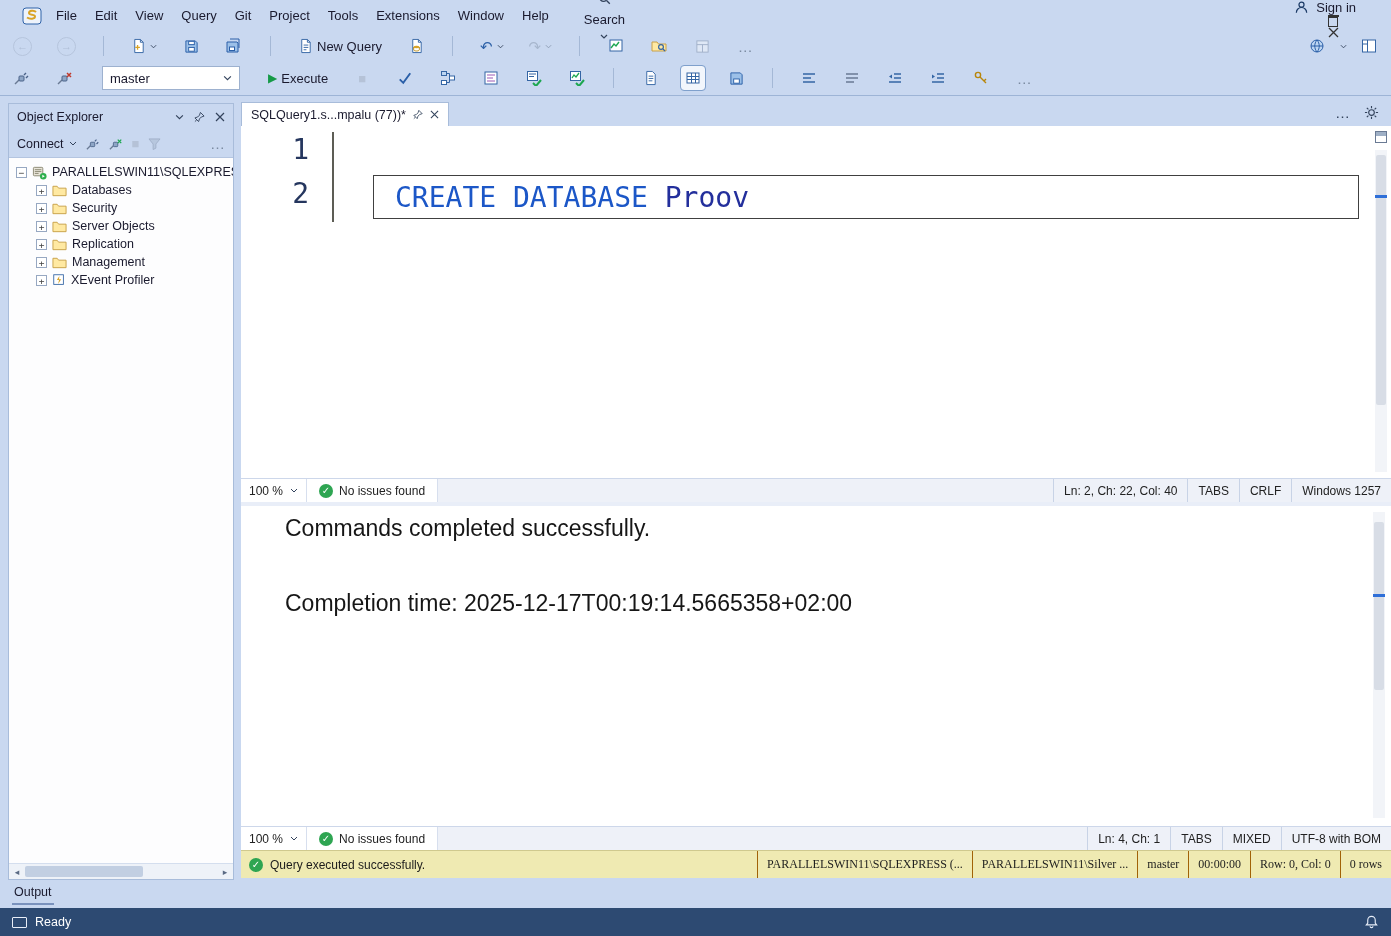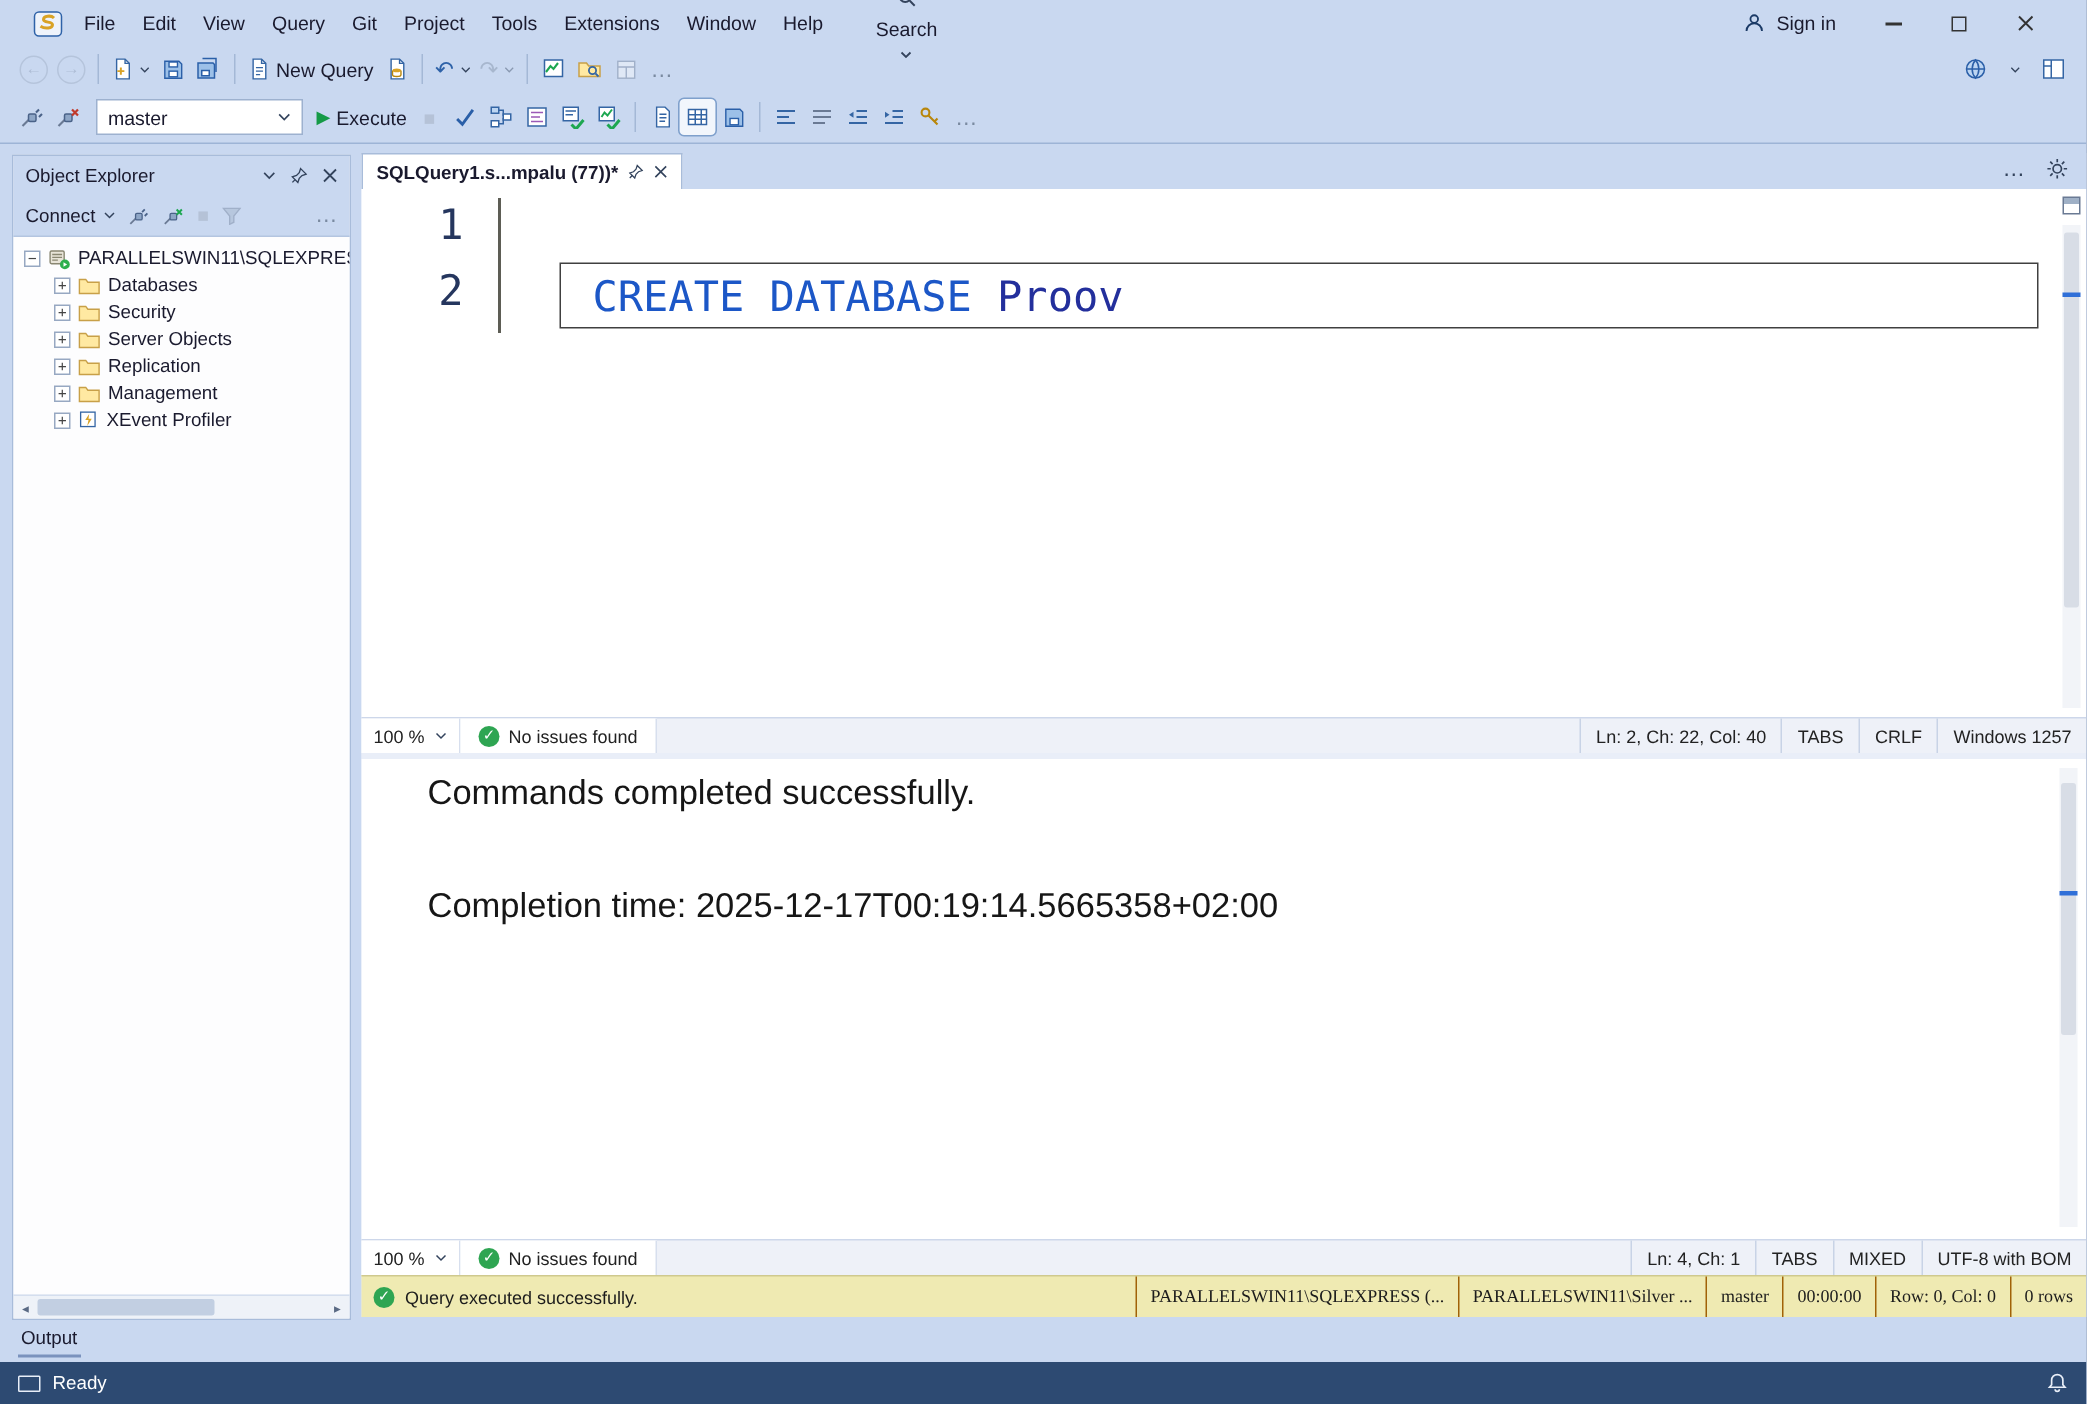--- a/index.html
+++ b/index.html
@@ -7,27 +7,27 @@
   .app {
     position:relative; width:1391px; height:936px;
     background:#c9d8f0; overflow:hidden;
     font-family:"Liberation Sans", sans-serif; color:#1a1a2e; font-size:13px;
   }
   
   .menubar { position:absolute; left:0; top:0; right:0; height:31px; display:flex; align-items:center; padding:0 19px; }
   .applogo { width:22px; height:20px; margin:0 4px 0 2px; display:flex; align-items:center; }
   .mi { padding:5px 9px; border-radius:3px; cursor:default; }
   .searchbox { margin-left:16px; display:flex; align-items:center; gap:7px; padding:4px 10px; border-radius:3px;flex-direction:column; }
-  .mb-right { margin-left:auto; display:flex; align-items:center; height:100%; }
+  .mb-right { margin-left:auto; display:flex; align-items:center; height:100%;flex-direction:column; }
   .signin { display:flex; align-items:center; gap:7px; margin-right:16px; }
   .winbtn { width:44px; height:31px; display:flex; align-items:center; justify-content:center; }
   .min-glyph { width:11px; height:2px; background:#333; display:block; }
   .max-glyph { width:10px; height:10px; border:1.4px solid #333; display:block; }
   
-  .toolbar { position:absolute; left:0; right:0; display:flex; align-items:center; gap:0; padding:0 10px; }
+  .toolbar { position:absolute; left:0; right:0; display:flex; align-items:center; gap:19px; padding:0 10px; }
   .t1 { top:31px; height:30px; }
   .t2 { top:61px; height:35px; border-bottom:1px solid #9db4d6; }
   .tbtn { height:24px; min-width:24px; display:inline-flex; align-items:center; justify-content:center; gap:4px; border-radius:3px; padding:0 3px; }
   .tbtn.pressed { background:#f2f6fc; outline:1px solid #7fa0cc; }
   .disabled { opacity:.42; }
   .sep { width:1px; height:20px; background:#a4b8d6; margin:0 5px; flex:none; }
   .combo { background:#fff; border:1px solid #9db1cf; height:24px; display:flex; align-items:center; padding:0 7px; gap:6px; }
   .master-combo { width:138px; justify-content:space-between; margin:0 6px; }
   .t1-right { margin-left:auto; display:flex; align-items:center; gap:2px; }
   .navcircle { width:19px; height:19px; border:1.5px solid #9aa9c0; border-radius:50%; display:flex; align-items:center; justify-content:center; color:#8a99b2; font-size:11px; line-height:1; }
@@ -46,21 +46,21 @@
   .trow.child { padding-left:27px; }
   .expander { width:11px; height:11px; border:1px solid #97a8c2; background:#fff; font-size:9.5px; line-height:9px; text-align:center; color:#444; flex:none; font-family:"DejaVu Sans Mono",monospace; }
   .oe-hscroll { height:16px; flex:none; background:#eef2f8; border-top:1px solid #d4deee; display:flex; align-items:center; }
   .hs-arrow { width:16px; text-align:center; font-size:9px; color:#5a6a84; }
   .hs-thumb { height:11px; width:118px; background:#c2cfe2; border-radius:2px; }
   .hs-track { flex:1; }
   
   .pane { position:absolute; left:241px; top:102px; right:0; bottom:58px; display:flex; flex-direction:column; background:#e9eef8; }
   .tabbar { height:24px; flex:none; display:flex; align-items:flex-end; position:relative; background:#c9d8f0; }
   .tab { background:#fff; height:24px; display:flex; align-items:center; gap:7px; padding:0 9px; font-size:12.5px; border:1px solid #a8bcda; border-bottom:none; }
-  .tab.bold { font-weight:700; }
+  .tab.bold { font-weight:400; }
   .tab-right { position:absolute; right:12px; top:3px; display:flex; gap:14px; align-items:center; }
   .editor { height:352px; flex:none; background:#fff; position:relative; }
   .ln { position:absolute; left:0; width:68px; text-align:right; font-family:"DejaVu Sans Mono",monospace; font-size:28px; color:#25365e; }
   .ln1 { top:7px; } .ln2 { top:51px; }
   .vtrack { position:absolute; left:91px; top:6px; width:2px; height:90px; background:#5d5d55; }
   .curline { position:absolute; left:92px; top:49px; right:32px; height:44px; border:1px solid #404040; display:flex; align-items:center; padding-left:21px; font-family:"DejaVu Sans Mono",monospace; font-size:28px; white-space:pre;margin-left:40px; }
   .kw { color:#1c57c7; } .ident { color:#232f9c; }
   .ev-scroll { position:absolute; right:4px; top:24px; width:12px; bottom:6px; background:#f2f4f8; }
   .ev-thumb { position:absolute; left:1px; right:1px; top:5px; height:250px; background:#d8dde6; border-radius:2px; }
   .ev-marker { position:absolute; left:0; right:0; top:45px; height:3px; background:#2f6fd8; }

